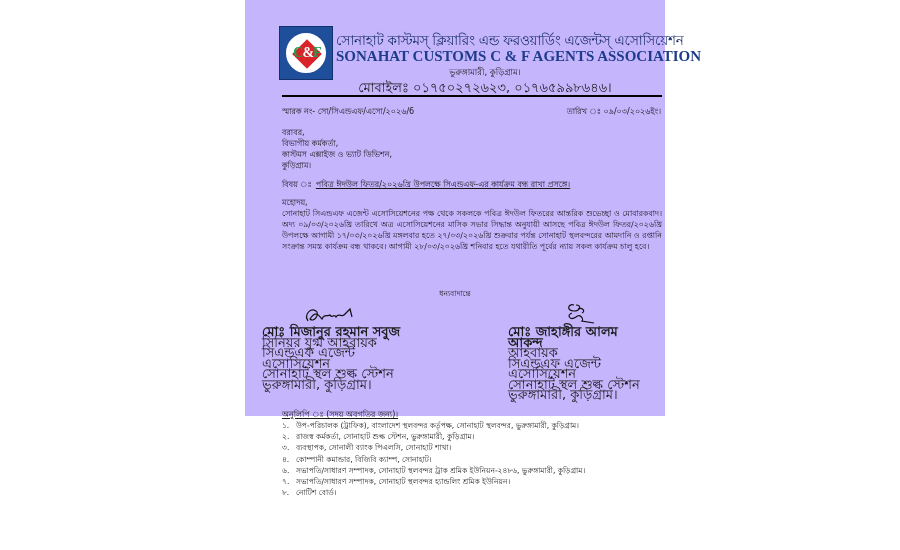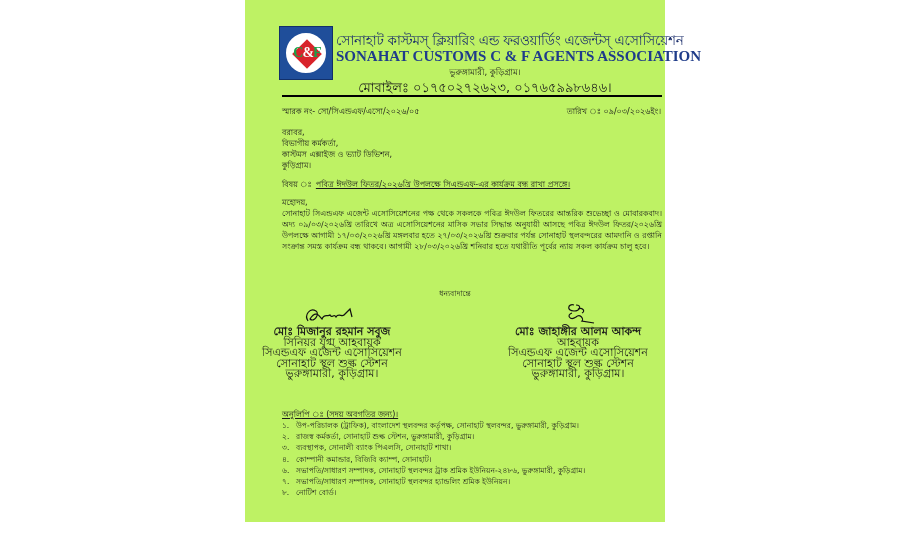--- a/index.html
+++ b/index.html
@@ -1,17 +1,17 @@
 <!DOCTYPE html>
 <html><head>
 <meta charset="utf-8">
 <style>
   html, body { margin: 0; padding: 0; background: #ffffff; }
   body { width: 900px; height: 550px; position: relative; overflow: hidden; font-family: "DejaVu Sans", sans-serif; color: #1a1a1a; }
-  .page { position: absolute; left: 245px; top: 0; width: 420px; height: 522px; background: #bef264; }
+  .page { position: absolute; left: 245px; top: 0; width: 420px; height: 416px; background: #c4b5fd; }
 
   .letterhead { position: absolute; left: 25px; top: 26px; width: 380px; height: 64px; }
   .logo { position: absolute; left: 9px; top: 0; width: 54px; height: 54px; background: #1f4e9a; border: 1px solid #12306a; box-sizing: border-box; }
   .logo .ring { position: absolute; left: 4px; top: 4px; width: 44px; height: 44px; border-radius: 50%; background: #ffffff; border: 2px solid #1f4e9a; box-sizing: border-box; }
   .logo .diamond { position: absolute; left: 13px; top: 13px; width: 28px; height: 28px; background: #d8232a; transform: rotate(45deg) scale(0.75); }
   .logo .cf { position: absolute; left: 8px; top: 18px; width: 38px; text-align: center; font-family: "Liberation Serif", serif; font-weight: bold; font-size: 14px; color: #ffffff; letter-spacing: -1px; }
   .logo .cf .c { color: #19a34a; }
   .logo .cf .f { color: #19a34a; }
 
   .bn-title { position: absolute; left: 66px; top: 4px; font-size: 13.5px; color: #1a2d6b; white-space: nowrap; letter-spacing: -0.3px; }
@@ -28,21 +28,21 @@
 
   .subject { position: absolute; left: 37px; top: 178px; font-size: 8px; }
   .subject .label { font-weight: normal; margin-top: 24px; }
   .subject .text { text-decoration: underline; margin-left: 4px; }
 
   .salutation { position: absolute; left: 37px; top: 196px; font-size: 8px; }
   .body-text { position: absolute; left: 37px; top: 208px; width: 380px; font-size: 7.8px; line-height: 11px; text-align: justify; }
 
   .thanks { position: absolute; left: 0; width: 420px; top: 288px; text-align: center; font-size: 7.5px; }
 
-  .sig { position: absolute; top: 305px; width: 140px; text-align: center; font-size: 11px; line-height: 10.5px; }
+  .sig { position: absolute; top: 305px; width: 140px; text-align: left; font-size: 13px; line-height: 10.5px; }
   .sig.left { left: 17px; }
   .sig.right { left: 263px; }
   .sig .scribble { height: 22px; position: relative; }
   .sig .name { font-weight: bold; }
 
   .cc-head { position: absolute; left: 37px; top: 408px; font-size: 8px; text-decoration: underline; font-weight: normal; }
   .cc-list { position: absolute; left: 37px; top: 420px; width: 380px; font-size: 7.5px; line-height: 11.2px; margin: 0; padding: 0; list-style: none; }
   .cc-list li { white-space: nowrap; }
   .cc-list .num { display: inline-block; width: 14px; }
 </style>
@@ -58,21 +58,21 @@
       <div class="cf"><span class="c">C</span><span>&amp;</span><span class="f">F</span></div>
     </div>
     <div class="bn-title">সোনাহাট কাস্টমস্ ক্লিয়ারিং এন্ড ফরওয়ার্ডিং এজেন্টস্ এসোসিয়েশন</div>
     <div class="en-title">SONAHAT CUSTOMS C &amp; F AGENTS ASSOCIATION</div>
     <div class="addr1">ভুরুঙ্গামারী, কুড়িগ্রাম।</div>
     <div class="addr2">মোবাইলঃ ০১৭৫০২৭২৬২৩, ০১৭৬৫৯৯৮৬৪৬।</div>
   </div>
 
   <div class="rule"></div>
 
-  <div class="ref">স্মারক নং- সো/সিএন্ডএফ/এসো/২০২৬/০৫</div>
+  <div class="ref">স্মারক নং- সো/সিএন্ডএফ/এসো/২০২৬/6</div>
   <div class="date">তারিখ ঃ ০৯/০৩/২০২৬ইং।</div>
 
   <div class="to">
     <div>বরাবর,</div>
     <div>বিভাগীয় কর্মকর্তা,</div>
     <div>কাস্টমস এক্সাইজ ও ভ্যাট ডিভিশন,</div>
     <div>কুড়িগ্রাম।</div>
   </div>
 
   <div class="subject">

